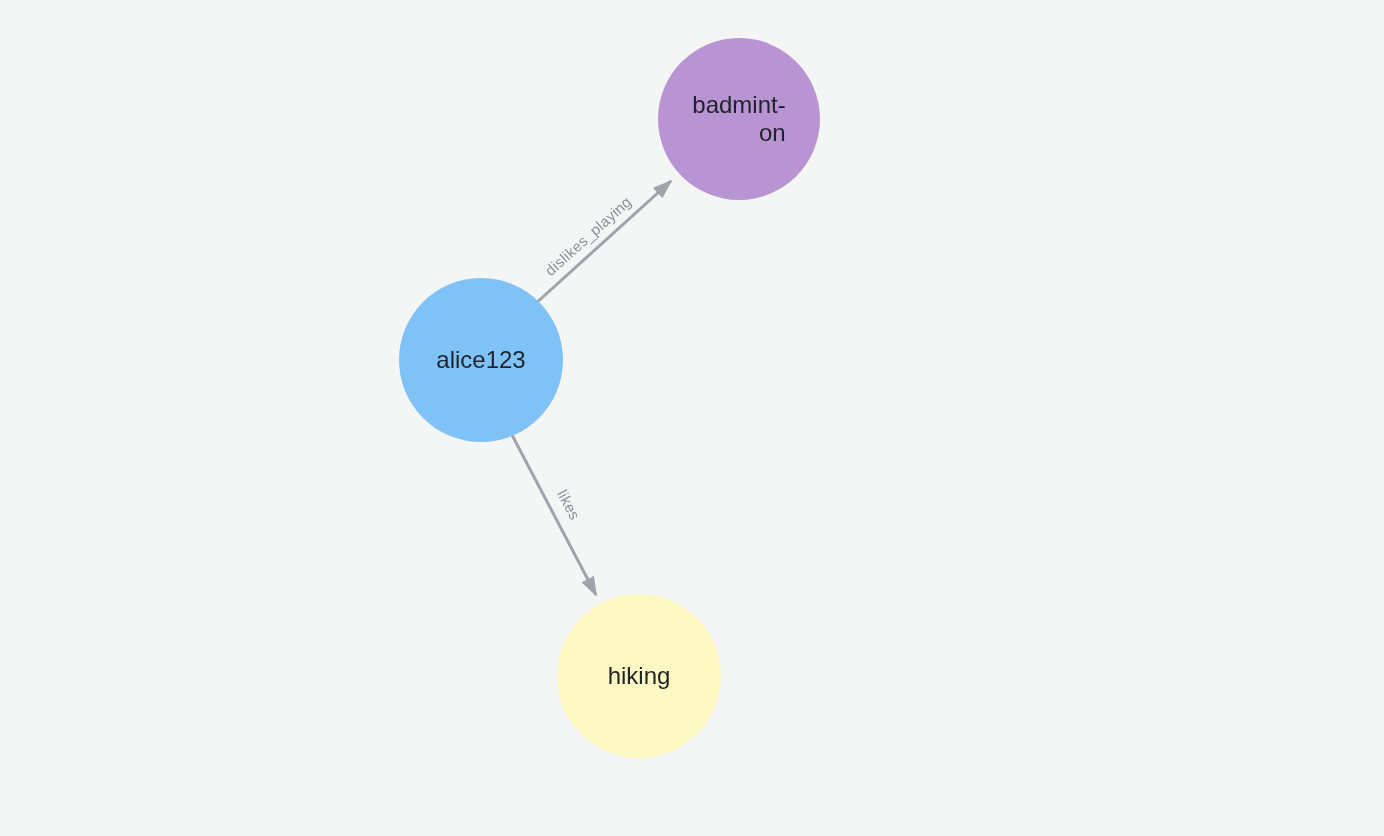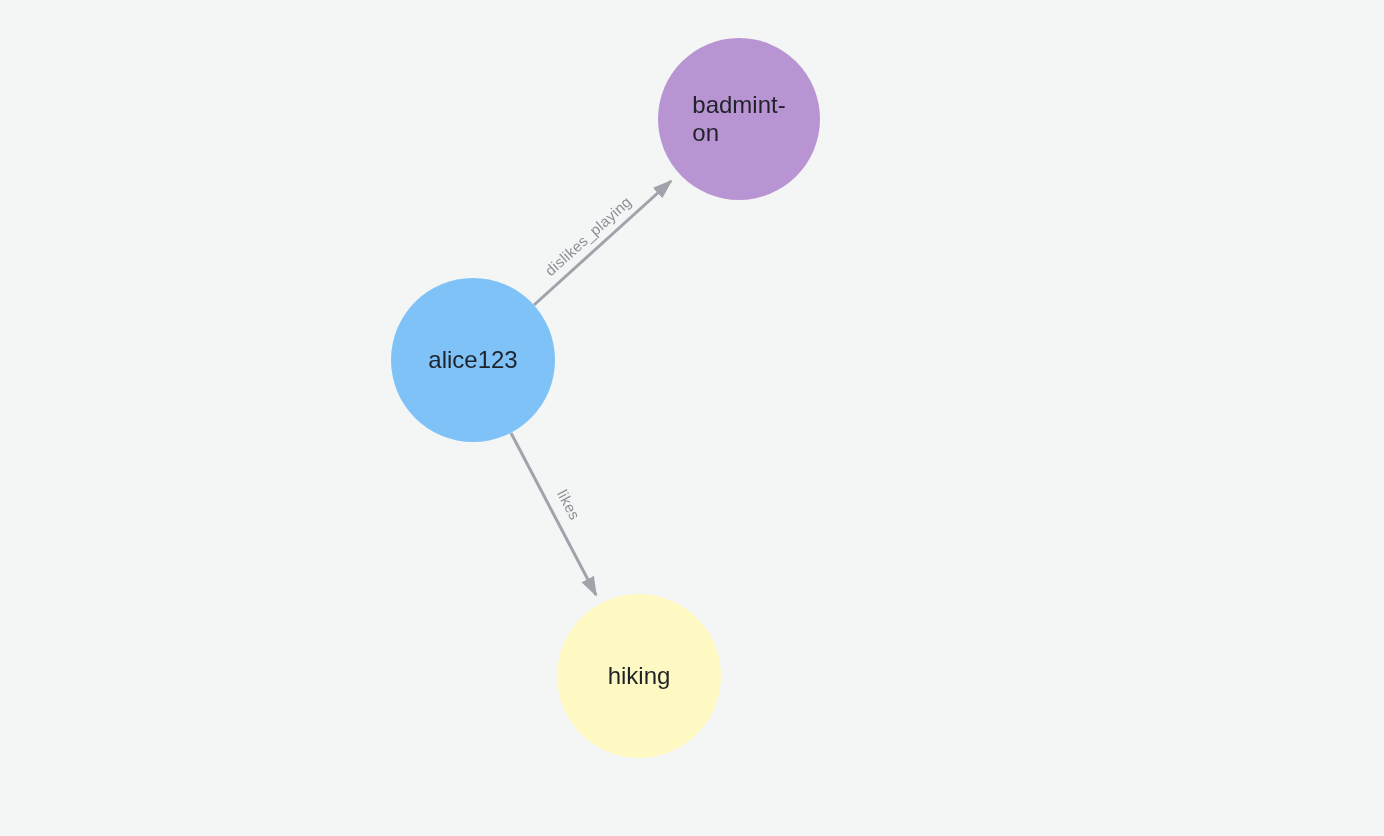--- a/index.html
+++ b/index.html
@@ -35,27 +35,27 @@
     display: flex;
     align-items: center;
     justify-content: center;
     text-align: center;
     cursor: default;
   }
   .node-label {
     font-size: 24px;
     line-height: 1.18;
     color: #1f2329;
-    text-align: left;
+    text-align: right;
   }
   .node-label .line {
     display: block;
   }
   .node-alice {
-    left: 391px;
+    left: 399px;
     top: 278px;
     width: 164px;
     height: 164px;
   }
   .node-badminton {
     left: 658px;
     top: 38px;
     width: 162px;
     height: 162px;
   }

